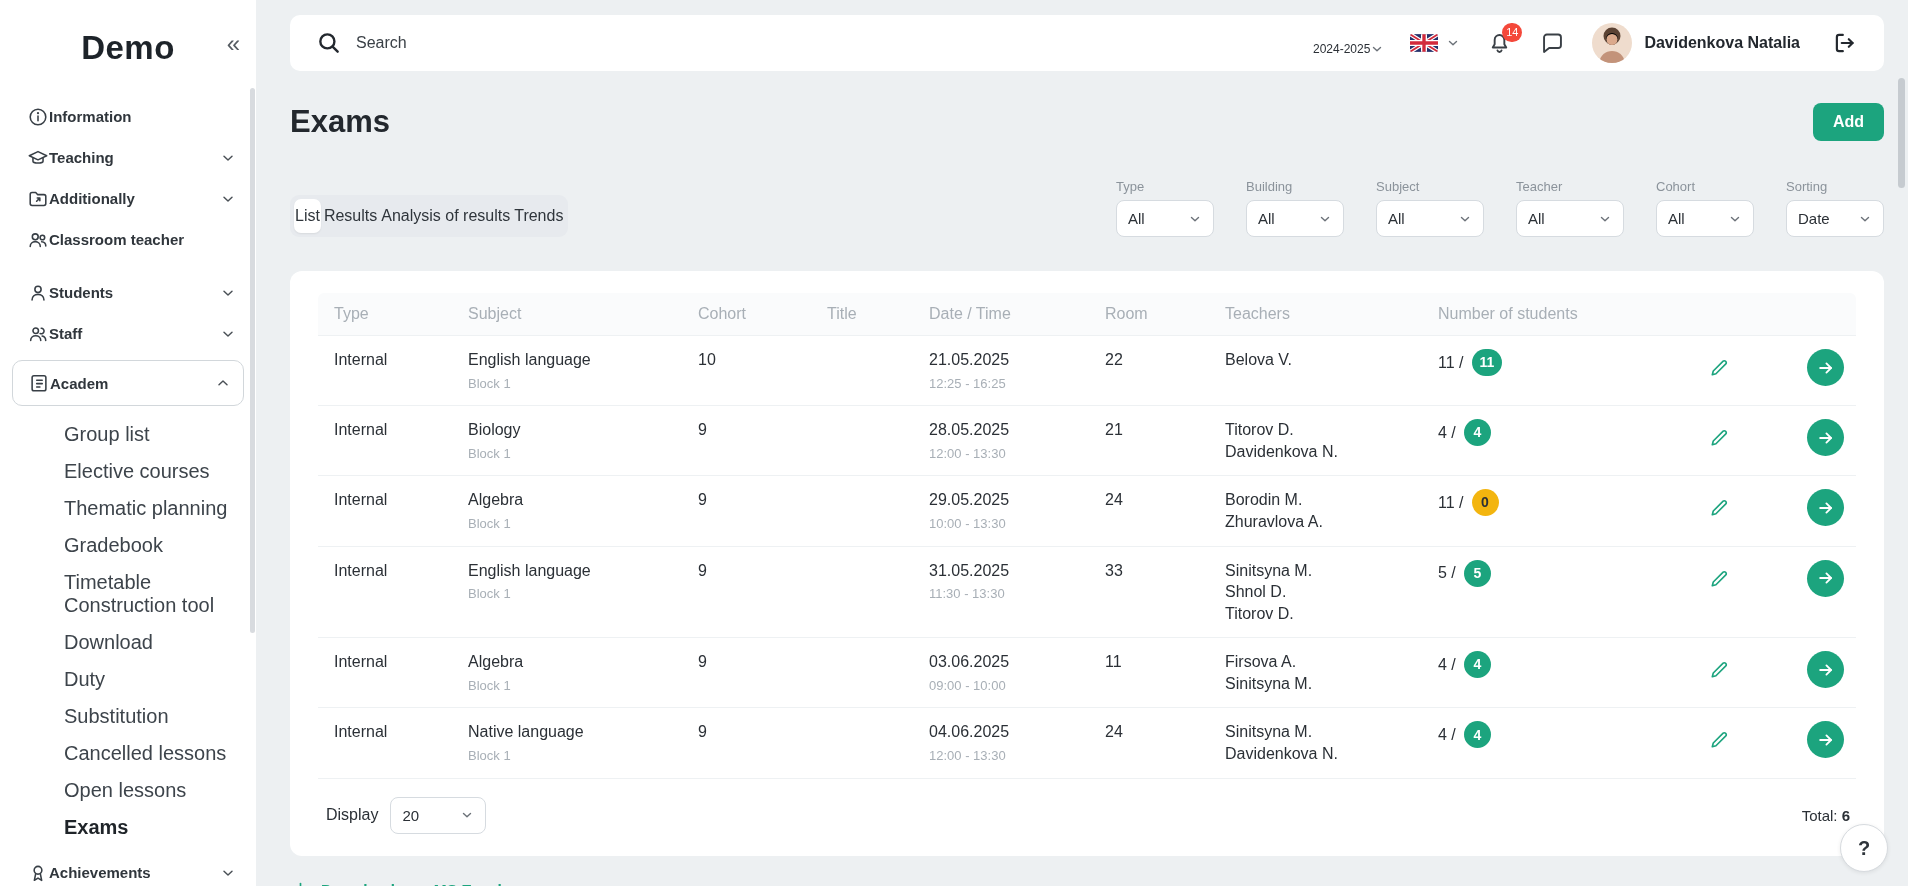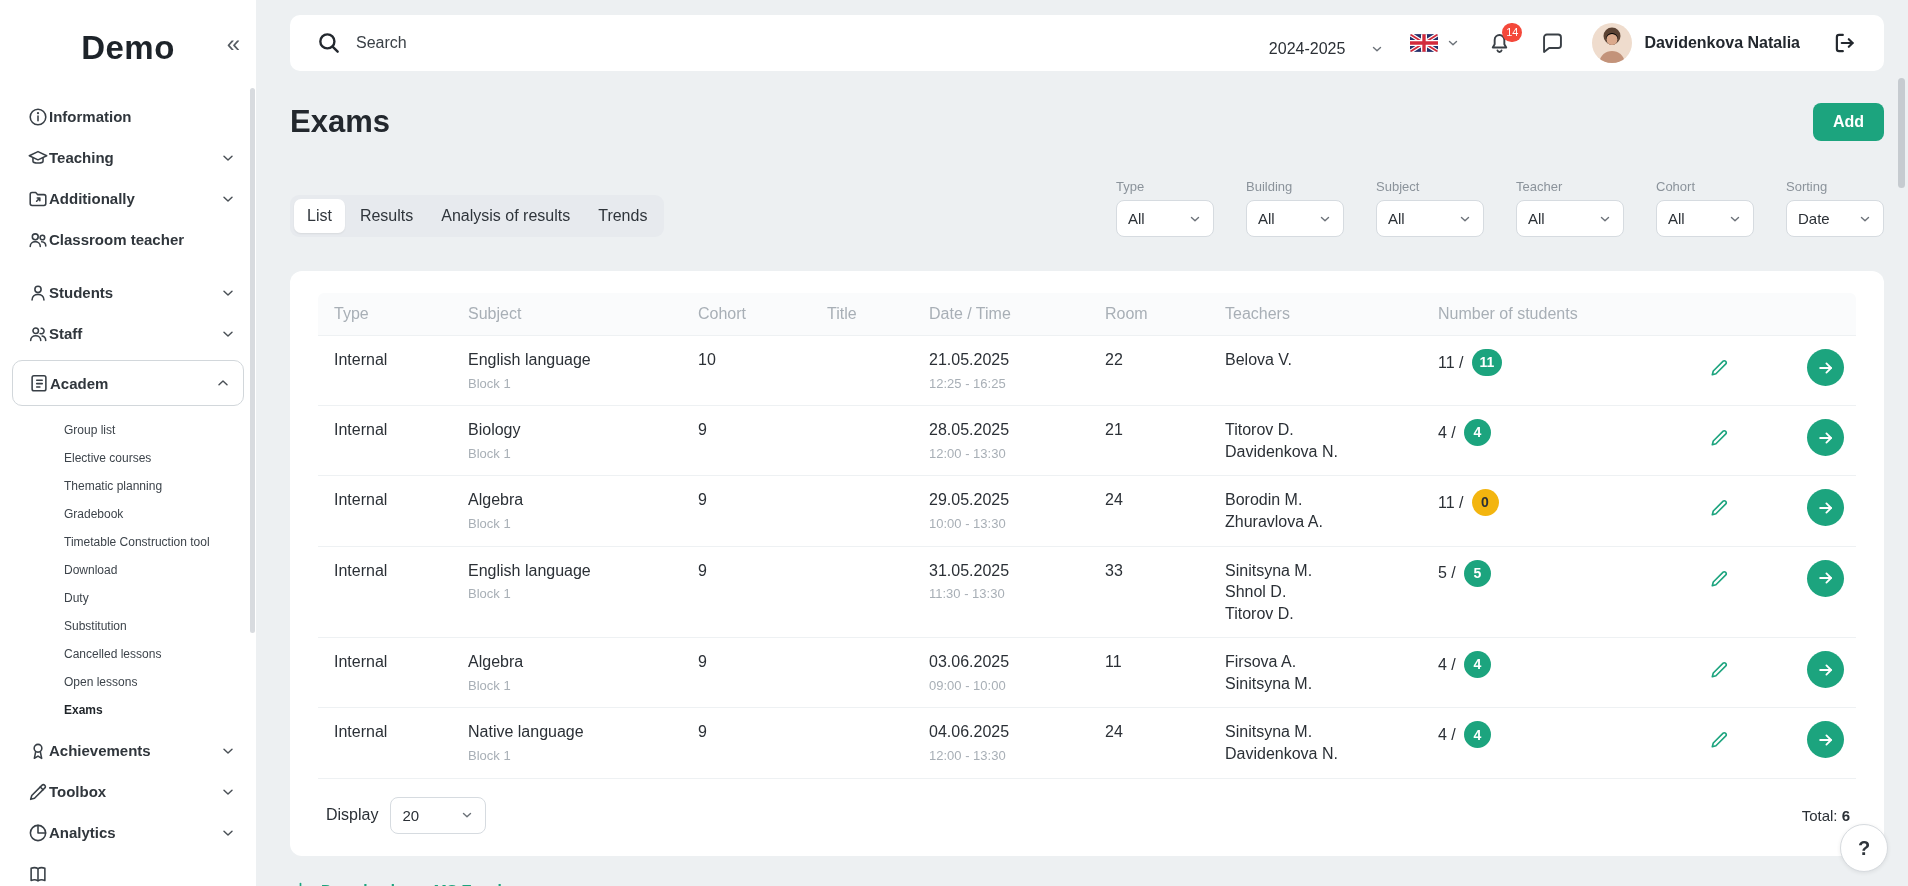--- a/index.html
+++ b/index.html
@@ -27,36 +27,36 @@
   .collapse-btn{position:absolute;right:16px;top:32px;border:none;background:none;font-size:24px;color:#555b61;cursor:pointer;line-height:1;}
   .nav-item{display:flex;align-items:center;height:41px;padding:0 20px 0 27px;font-size:15px;font-weight:700;color:#30363c;cursor:pointer;}
   .nicon{width:22px;height:22px;color:#383f46;flex:none;display:flex;align-items:center;justify-content:center;}
   .nicon svg{width:22px;height:22px;}
   .chev{margin-left:auto;color:#4a5056;display:flex;}
   .chev svg{width:16px;height:16px;}
   .group-gap{margin-top:12px;}
   .nav-active-box{margin:6px 12px 2px;border:1.5px solid #d2d7db;border-radius:10px;}
   .nav-active-box .nav-item{height:44px;padding:0 12px 0 15px;}
   .subnav{padding:8px 0 6px;}
-  .sub-item{display:block;padding:7px 12px 7px 64px;font-size:12px;color:#3d444b;cursor:pointer;text-decoration:none;}
+  .sub-item{display:block;padding:7px 12px 7px 64px;font-size:20px;color:#3d444b;cursor:pointer;text-decoration:none;}
   .sub-item.active{font-weight:700;color:#1f2429;}
   .sidebar-scroll{position:absolute;right:1px;top:88px;width:5px;height:545px;background:#d8dbdf;border-radius:3px;}
 
   
   .main{flex:1;position:relative;height:886px;overflow:hidden;}
   .page-scroll{position:absolute;right:3px;top:78px;width:7px;height:110px;background:#c6cbd0;border-radius:4px;}
 
   
   .topbar{height:56px;margin:15px 24px 0 34px;background:#fff;border-radius:10px;display:flex;align-items:center;padding:0 26px;}
   .search-wrap{display:flex;align-items:center;gap:14px;flex:1;}
   .search-icon{display:flex;color:#23282e;}
   .search-input{border:none;outline:none;font-size:16px;color:var(--text);font-family:"Liberation Sans",sans-serif;width:420px;background:transparent;}
   .search-input::placeholder{color:#3a4046;}
   .topbar-right{display:flex;align-items:center;gap:26px;}
-  .year-select{display:flex;align-items:center;gap:25px;font-size:16px;color:var(--text);cursor:pointer;margin-top:12px;}
+  .year-select{display:flex;align-items:center;gap:0;font-size:12px;color:var(--text);cursor:pointer;margin-top:12px;}
   .sel-chev{display:flex;color:#6b7178;}
   .sel-chev svg{width:14px;height:14px;}
   .lang-select{display:flex;align-items:center;gap:8px;cursor:pointer;}
   .flag{width:28px;height:18px;border-radius:2px;overflow:hidden;display:flex;}
   .icon-plain{position:relative;display:flex;color:#3a4046;cursor:pointer;}
   .icon-plain svg{width:27px;height:27px;}
   .notif-badge{position:absolute;top:-7px;right:-9px;min-width:19px;height:19px;border-radius:10px;background:var(--red);color:#fff;font-size:11px;font-weight:400;display:flex;align-items:center;justify-content:center;padding:0 4px;}
   .user-chip{display:flex;align-items:center;gap:12px;cursor:pointer;}
   .avatar{width:40px;height:40px;border-radius:50%;overflow:hidden;flex:none;display:flex;}
   .user-name{font-size:16px;font-weight:700;color:#23282e;white-space:nowrap;}
@@ -64,21 +64,21 @@
   .logout svg{width:26px;height:26px;}
 
   
   .page-head{margin:32px 24px 0 34px;display:flex;align-items:center;justify-content:space-between;}
   .page-title{font-size:31px;font-weight:700;color:#23282e;}
   .add-btn{background:var(--accent);color:#fff;font-weight:700;font-size:16px;border:none;border-radius:8px;padding:10px 20px;cursor:pointer;font-family:"Liberation Sans",sans-serif;}
 
   
   .toolbar{margin:38px 24px 0 34px;display:flex;align-items:flex-end;justify-content:space-between;}
   .tabs{background:#e7eaee;border-radius:9px;padding:4px;display:flex;gap:2px;}
-  .tab{font-size:16px;color:#2f353b;padding:8px 13px;border-radius:7px;cursor:pointer;white-space:nowrap;}
+  .tab{font-size:16px;color:#2f353b;padding:8px 1px;border-radius:7px;cursor:pointer;white-space:nowrap;}
   .tab.active{background:#fff;box-shadow:0 1px 2px rgba(0,0,0,.07);}
   .filters{display:flex;gap:32px;}
   .filter label{display:block;font-size:13px;color:#8b939b;margin-bottom:6px;}
   .select{height:37px;border:1px solid #d6dbe0;border-radius:8px;background:#fff;padding:0 11px;display:flex;align-items:center;justify-content:space-between;font-size:15px;color:var(--text);cursor:pointer;gap:8px;}
   .w98{width:98px;} .w108{width:108px;}
 
   
   .card{margin:34px 24px 0 34px;background:#fff;border-radius:12px;padding:22px 28px 16px;}
   .trow{display:grid;grid-template-columns:134px 230px 129px 102px 176px 120px 213px 269px 1fr;align-items:start;padding:13px 0 13px 16px;border-bottom:1px solid var(--line);}
   .thead{background:#fafbfc;border-bottom:1px solid var(--line);border-radius:6px 6px 0 0;padding-top:12px;padding-bottom:12px;color:var(--head);font-size:16px;align-items:center;}

